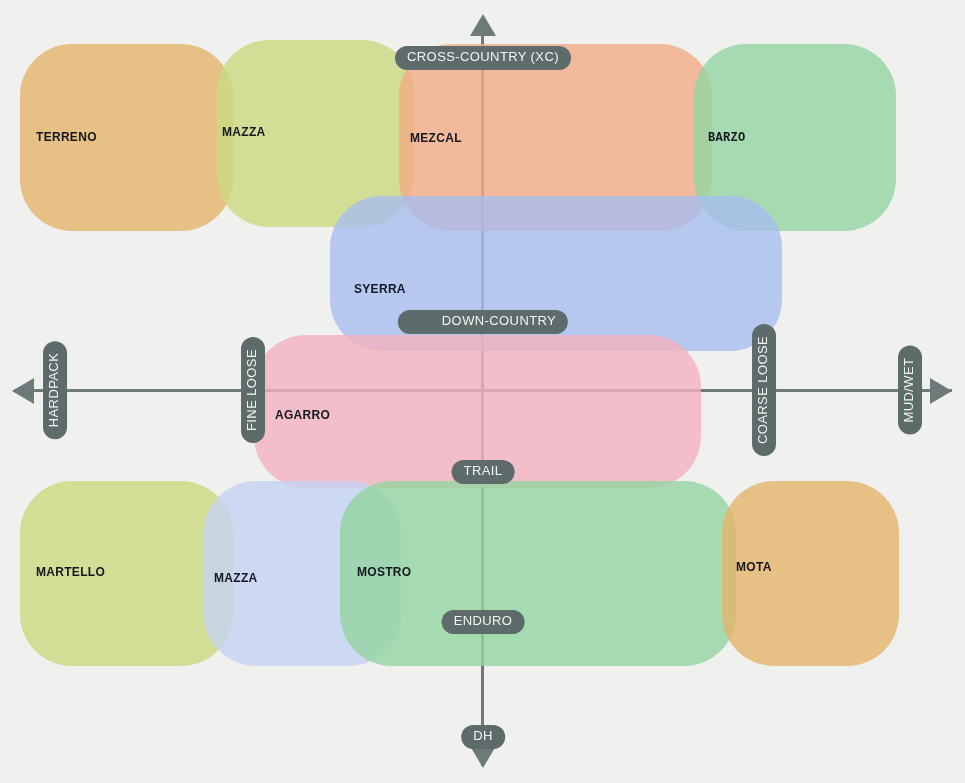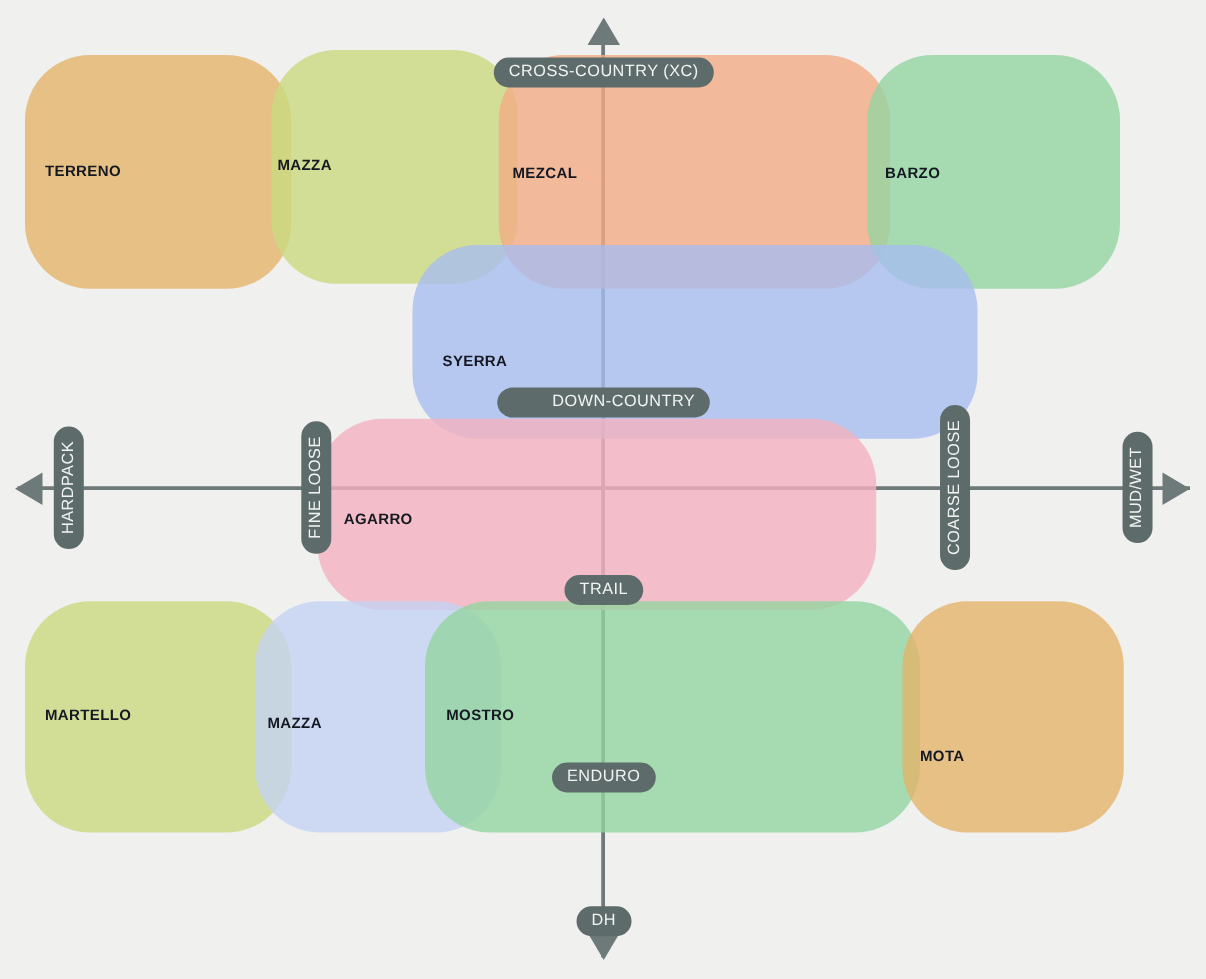--- a/index.html
+++ b/index.html
@@ -94,33 +94,33 @@
   <div class="arrow arrow-right"></div>
 
   <div id="blob-layer">
       <div class="blob" style="left: 20px; top: 44px; width: 213px; height: 187px; background: rgb(227, 180, 106); opacity: 0.8;"></div>
       <div class="blob-label" style="left: 36px; top: 130px;">TERRENO</div>
       <div class="blob" style="left: 217px; top: 40px; width: 197px; height: 187px; background: rgb(203, 217, 127); opacity: 0.8;"></div>
       <div class="blob-label" style="left: 222px; top: 125px;">MAZZA</div>
       <div class="blob" style="left: 399px; top: 44px; width: 313px; height: 187px; background: rgb(242, 171, 134); opacity: 0.8;"></div>
       <div class="blob-label" style="left: 410px; top: 131px;">MEZCAL</div>
       <div class="blob" style="left: 694px; top: 44px; width: 202px; height: 187px; background: rgb(147, 213, 160); opacity: 0.8;"></div>
-      <div class="blob-label" style="left: 708px; top: 131px;">BARZO</div>
+      <div class="blob-label" style="left: 708px; top: 131px; font-family: Liberation Mono, monospace;">BARZO</div>
       <div class="blob" style="left: 330px; top: 196px; width: 452px; height: 155px; background: rgb(168, 189, 240); opacity: 0.8;"></div>
       <div class="blob-label" style="left: 354px; top: 282px;">SYERRA</div>
       <div class="blob" style="left: 254px; top: 335px; width: 447px; height: 153px; background: rgb(244, 177, 191); opacity: 0.8;"></div>
       <div class="blob-label" style="left: 275px; top: 408px;">AGARRO</div>
       <div class="blob" style="left: 20px; top: 481px; width: 213px; height: 185px; background: rgb(203, 217, 127); opacity: 0.8;"></div>
       <div class="blob-label" style="left: 36px; top: 565px;">MARTELLO</div>
       <div class="blob" style="left: 204px; top: 481px; width: 197px; height: 185px; background: rgb(196, 210, 242); opacity: 0.8;"></div>
       <div class="blob-label" style="left: 214px; top: 571px;">MAZZA</div>
       <div class="blob" style="left: 340px; top: 481px; width: 396px; height: 185px; background: rgb(147, 213, 160); opacity: 0.8;"></div>
       <div class="blob-label" style="left: 357px; top: 565px;">MOSTRO</div>
       <div class="blob" style="left: 722px; top: 481px; width: 177px; height: 185px; background: rgb(227, 180, 106); opacity: 0.8;"></div>
-      <div class="blob-label" style="left: 736px; top: 598px;">MOTA</div>
+      <div class="blob-label" style="left: 736px; top: 560px;">MOTA</div>
     </div>
 
   <div id="pill-layer">
       <div class="pill pill-h" style="left: 483px; top: 46px;">CROSS-COUNTRY (XC)</div>
       <div class="pill pill-h" style="left: 483px; top: 310px; padding-left: 44px;">DOWN-COUNTRY</div>
       <div class="pill pill-h" style="left: 483px; top: 460px;">TRAIL</div>
       <div class="pill pill-h" style="left: 483px; top: 610px;">ENDURO</div>
       <div class="pill pill-h" style="left: 483px; top: 725px;">DH</div>
       <div class="pill pill-v" style="left: 55px; top: 390px;">HARDPACK</div>
       <div class="pill pill-v" style="left: 253px; top: 390px;">FINE LOOSE</div>

